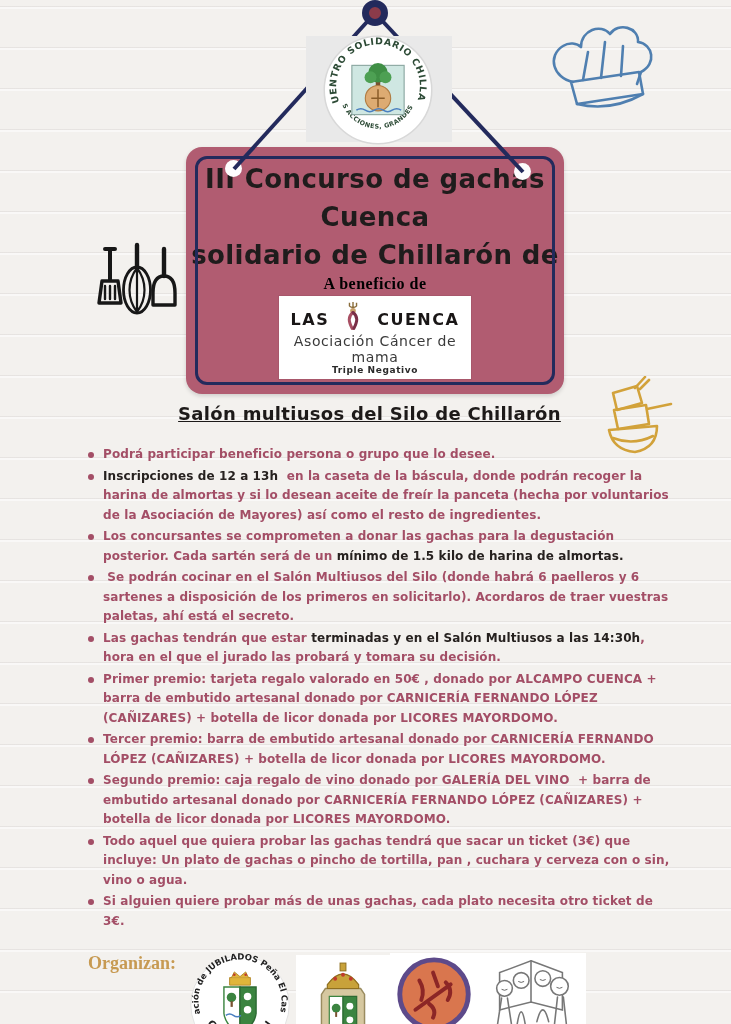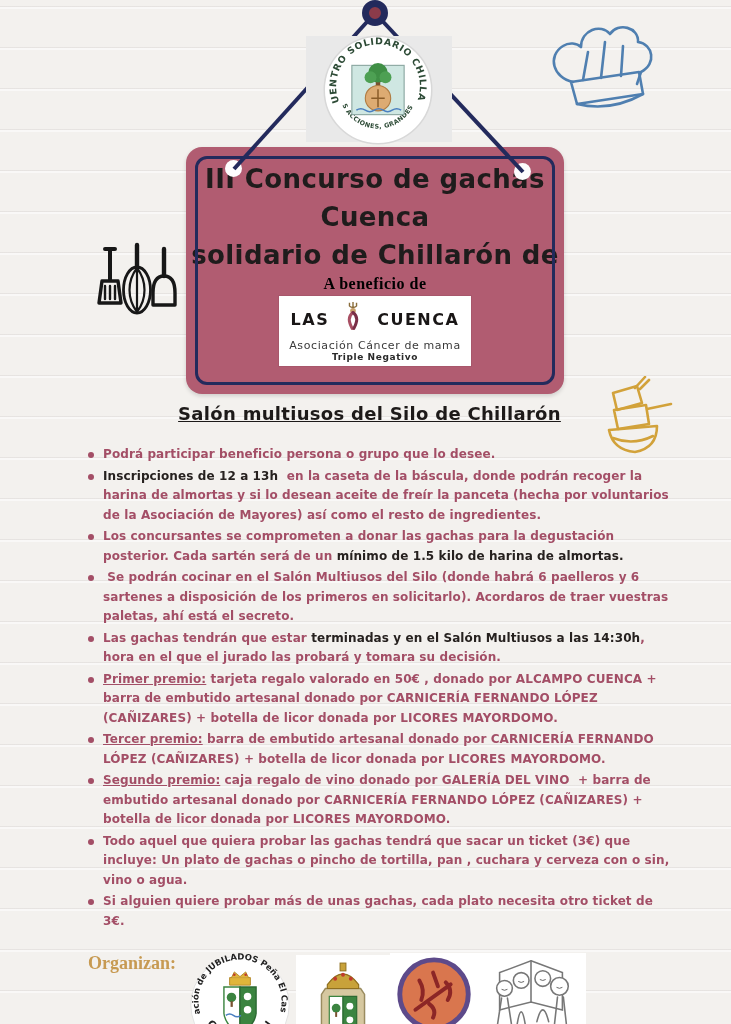--- a/index.html
+++ b/index.html
@@ -50,42 +50,42 @@
     font-weight:700;font-size:16px;letter-spacing:.5px;
   }
   .triples-box{
     margin-top:3px;width:176px;background:#fff;padding:5px 8px 4px 8px;text-align:center;
     box-shadow:0 0 0 1px rgba(0,0,0,0.05);
   }
   .triples-title{
     display:flex;align-items:flex-end;justify-content:center;gap:15px;
     color:#191616;font-weight:800;font-size:16px;letter-spacing:1.5px;line-height:22px;
   }
-  .triples-sub{margin-top:8px;font-size:11px;color:#3a3a3a;letter-spacing:.6px;}
+  .triples-sub{margin-top:2px;font-size:14px;color:#3a3a3a;letter-spacing:.6px;}
   .triples-sub2{font-size:9px;color:#2a2a2a;font-weight:800;letter-spacing:.6px;}
   .sign-date{margin-top:5px;color:#d59a55;font-weight:800;font-size:15px;letter-spacing:.8px;}
 
   .venue{
     position:absolute;left:0;top:399px;width:731px;margin:4px;text-align:center;
     color:#1d1a19;font-size:18px;font-weight:800;letter-spacing:.3px;text-decoration:underline;
   }
 
   
   .rules{
     list-style:none;margin:8px 0 0 86px;padding:0;width:588px;
     color:#a34e66;font-size:12px;font-weight:700;line-height:19.5px;
     letter-spacing:.1px;
   }
   .rules li{position:relative;padding-left:17px;margin:0 0 2px 0;white-space:pre-wrap;}
   .rules li::before{
     content:"";position:absolute;left:2px;top:7px;width:6px;height:6px;border-radius:50%;
     background:#a34e66;
   }
   .rules .b{color:#26211f;}
-  .rules .u{text-decoration:underline;}
+  .rules .u{}
 
   
   .organizers{position:relative;margin-top:14px;height:130px;}
   .organizan{
     position:absolute;left:88px;top:8px;color:#c79a52;
     font-family:"Liberation Serif",serif;font-weight:700;font-size:18px;
   }
   .logo{position:absolute;background:#fff;}
   .logo.l1{left:188px;top:8px;width:104px;height:104px;background:transparent;}
   .logo.l2{left:296px;top:10px;width:94px;height:116px;}

